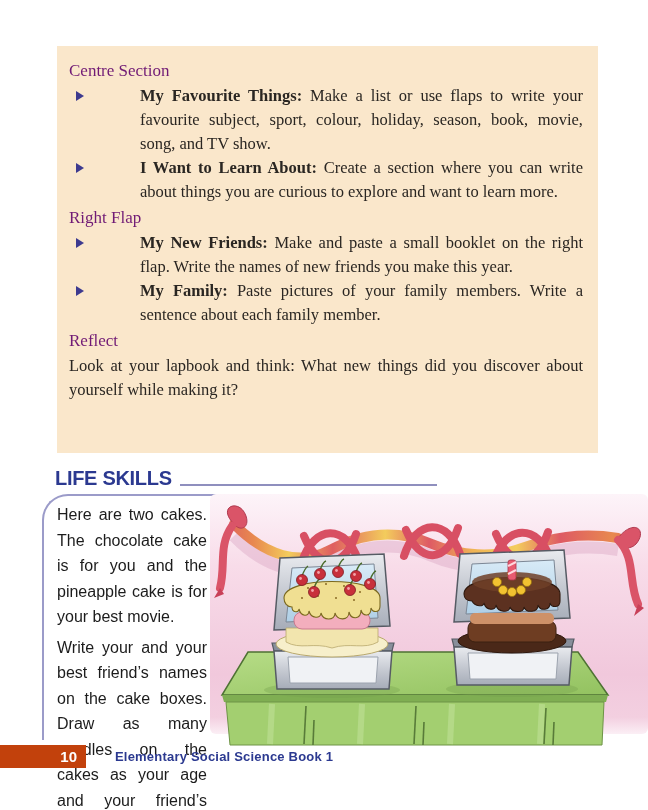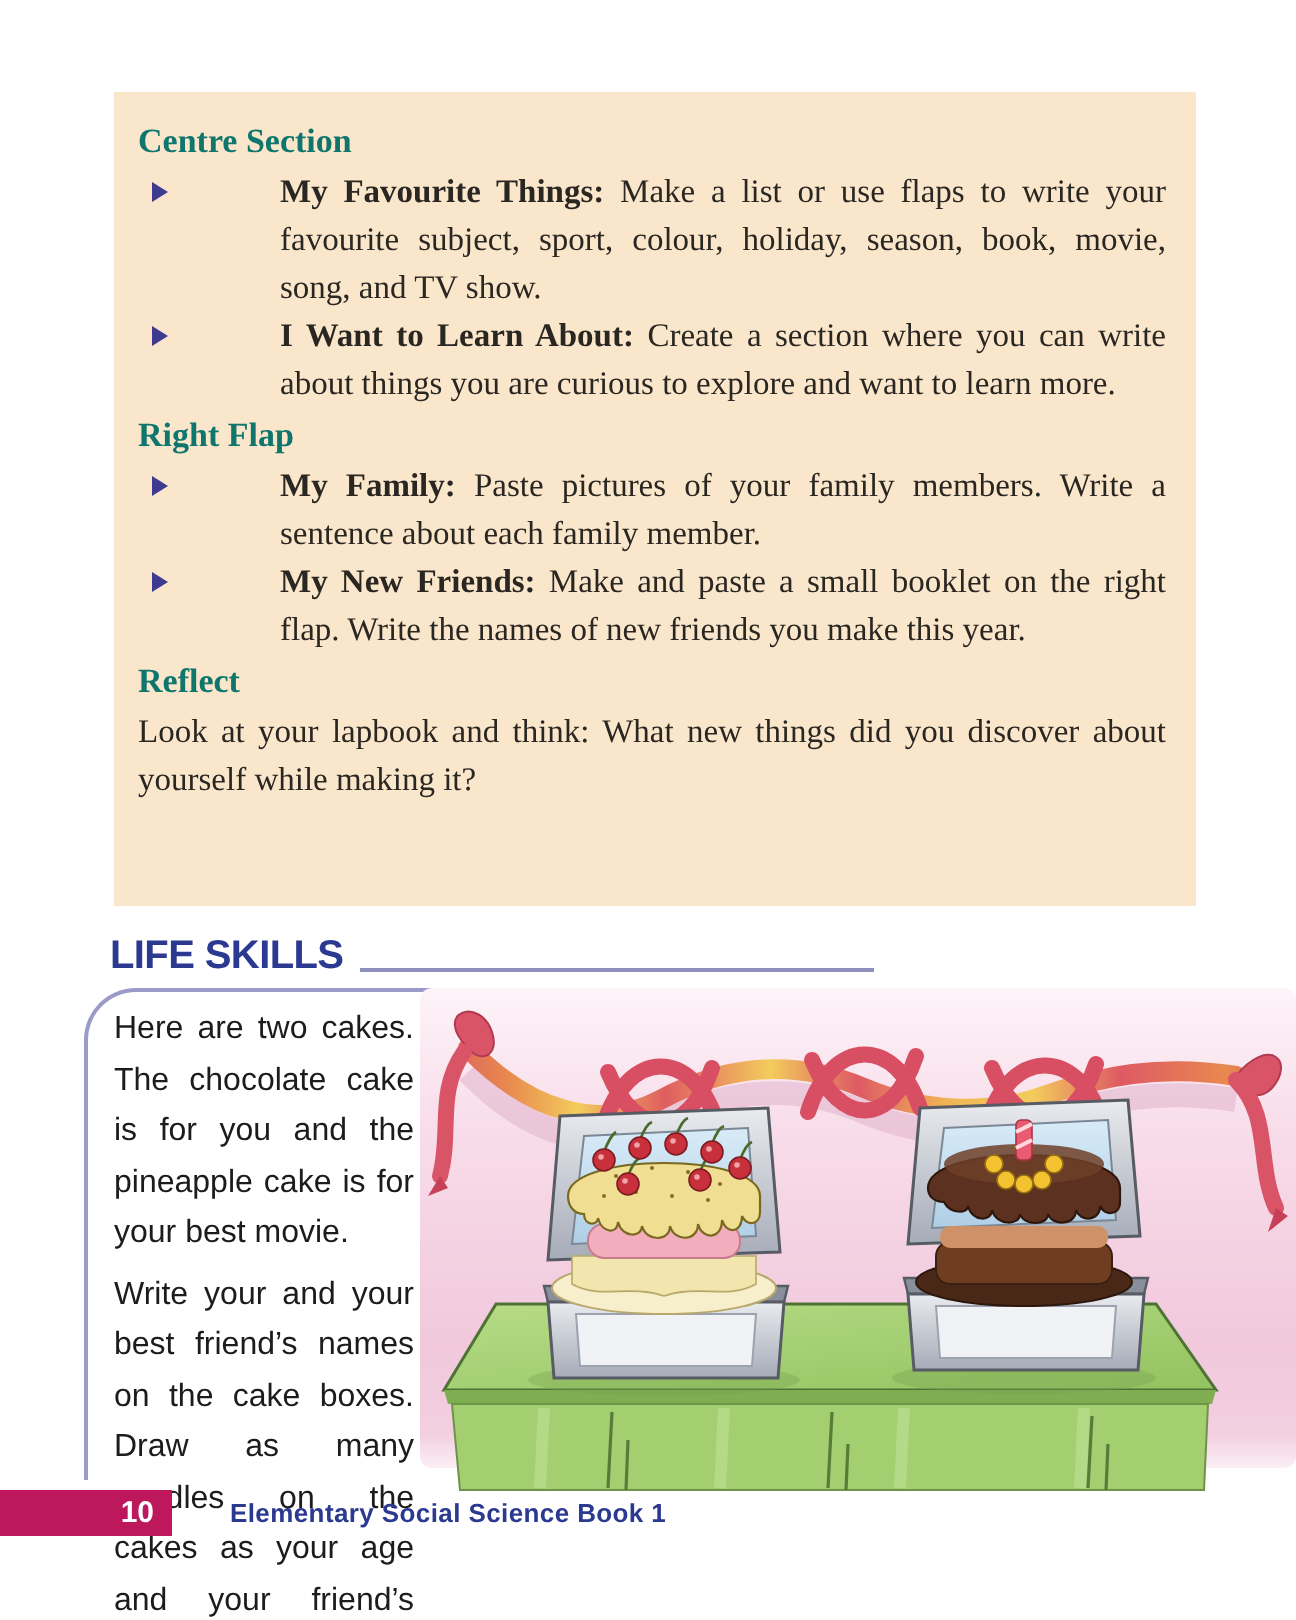--- a/index.html
+++ b/index.html
@@ -8,21 +8,21 @@
     position:relative; width:648px; height:810px; background:#ffffff;
     font-family:"Liberation Serif","DejaVu Serif",serif; overflow:hidden;
   }
   
   .activity-box {
     position:absolute; left:57px; top:46px; width:541px; height:407px;
     background:#FAE7CB; padding:11px 15px 0 12px;
     font-size:16.5px; line-height:24px; color:#2a2622;
   }
   .activity-box h3 {
-    font-size:17px; font-weight:bold; color:#0f766e; margin:2px 0 1px 0; line-height:24px;
+    font-size:17px; font-weight:normal; color:#701a75; margin:2px 0 1px 0; line-height:24px;
   }
   .bullet { display:flex;gap:45px; }
   .bullet .marker-cell { width:26px; flex:0 0 26px; padding-left:7px; }
   .tri-icon {
     display:inline-block; width:0; height:0; margin-top:7px;
     border-left:8px solid #3D3A8F; border-top:5px solid transparent; border-bottom:5px solid transparent;
   }
   .bullet .btext { flex:1; text-align:justify; }
   .bullet .btext b { font-weight:bold; }
   .plain-par { text-align:justify; }
@@ -42,21 +42,21 @@
   .ls-text {
     position:absolute; left:57px; top:502px; width:150px;
     font-family:"Liberation Sans","DejaVu Sans",sans-serif;
     font-size:16px; line-height:25.5px; color:#1c1c1c; text-align:justify;
   }
   .ls-text p + p { margin-top:5px; }
   
   .illustration { position:absolute; left:210px; top:494px; width:438px; height:256px; }
   
   .footer-bar {
-    position:absolute; left:0; top:745px; width:86px; height:23px; background:#be185d;
+    position:absolute; left:0; top:745px; width:86px; height:23px; background:#c2410c;
     color:#ffffff; font-family:"Liberation Sans","DejaVu Sans",sans-serif;
     font-size:15px; font-weight:bold; text-align:right; line-height:23px; padding-right:9px;
   }
   .footer-title {
     position:absolute; left:115px; top:749px;
     font-family:"Liberation Sans","DejaVu Sans",sans-serif;
     font-size:13px; font-weight:bold; color:#2B3990; letter-spacing:0.2px;
   }
 </style>
 </head>
@@ -73,25 +73,25 @@
     </div>
     <div class="bullet">
       <span class="marker-cell"><span class="tri-icon"></span></span>
       <p class="btext"><b>I Want to Learn About:</b> <span>Create a section where you can write about things you are curious to explore and want to learn more.</span></p>
     </div>
 
     <h3>Right Flap</h3>
 
     <div class="bullet">
       <span class="marker-cell"><span class="tri-icon"></span></span>
+      <p class="btext"><b>My New Friends:</b> <span>Make and paste a small booklet on the right flap. Write the names of new friends you make this year.</span></p>
+    </div>
+    <div class="bullet">
+      <span class="marker-cell"><span class="tri-icon"></span></span>
       <p class="btext"><b>My Family:</b> <span>Paste pictures of your family members. Write a sentence about each family member.</span></p>
-    </div>
-    <div class="bullet">
-      <span class="marker-cell"><span class="tri-icon"></span></span>
-      <p class="btext"><b>My New Friends:</b> <span>Make and paste a small booklet on the right flap. Write the names of new friends you make this year.</span></p>
     </div>
 
     <h3>Reflect</h3>
     <p class="plain-par">Look at your lapbook and think: What new things did you discover about yourself while making it?</p>
   </div>
 
   <div class="ls-head-row">
     <span class="ls-title">LIFE SKILLS</span>
     <span class="ls-rule"></span>
   </div>

